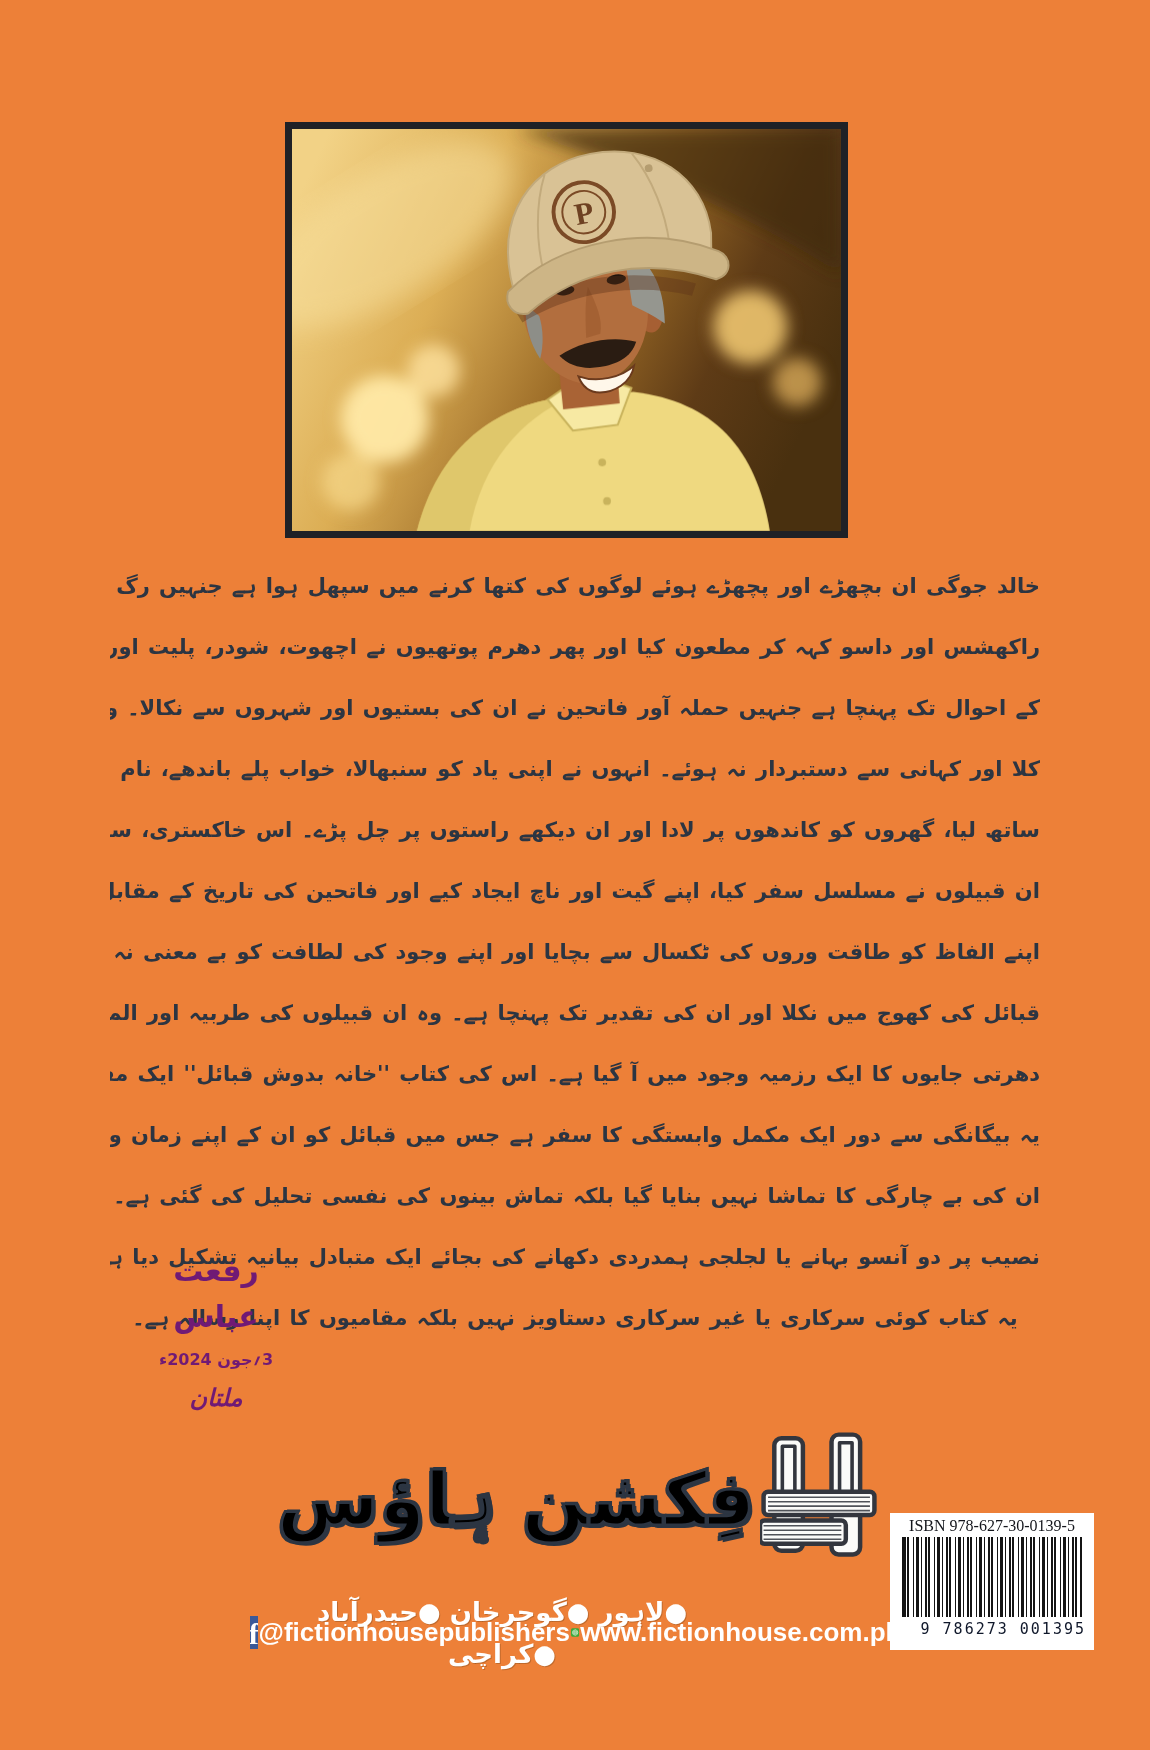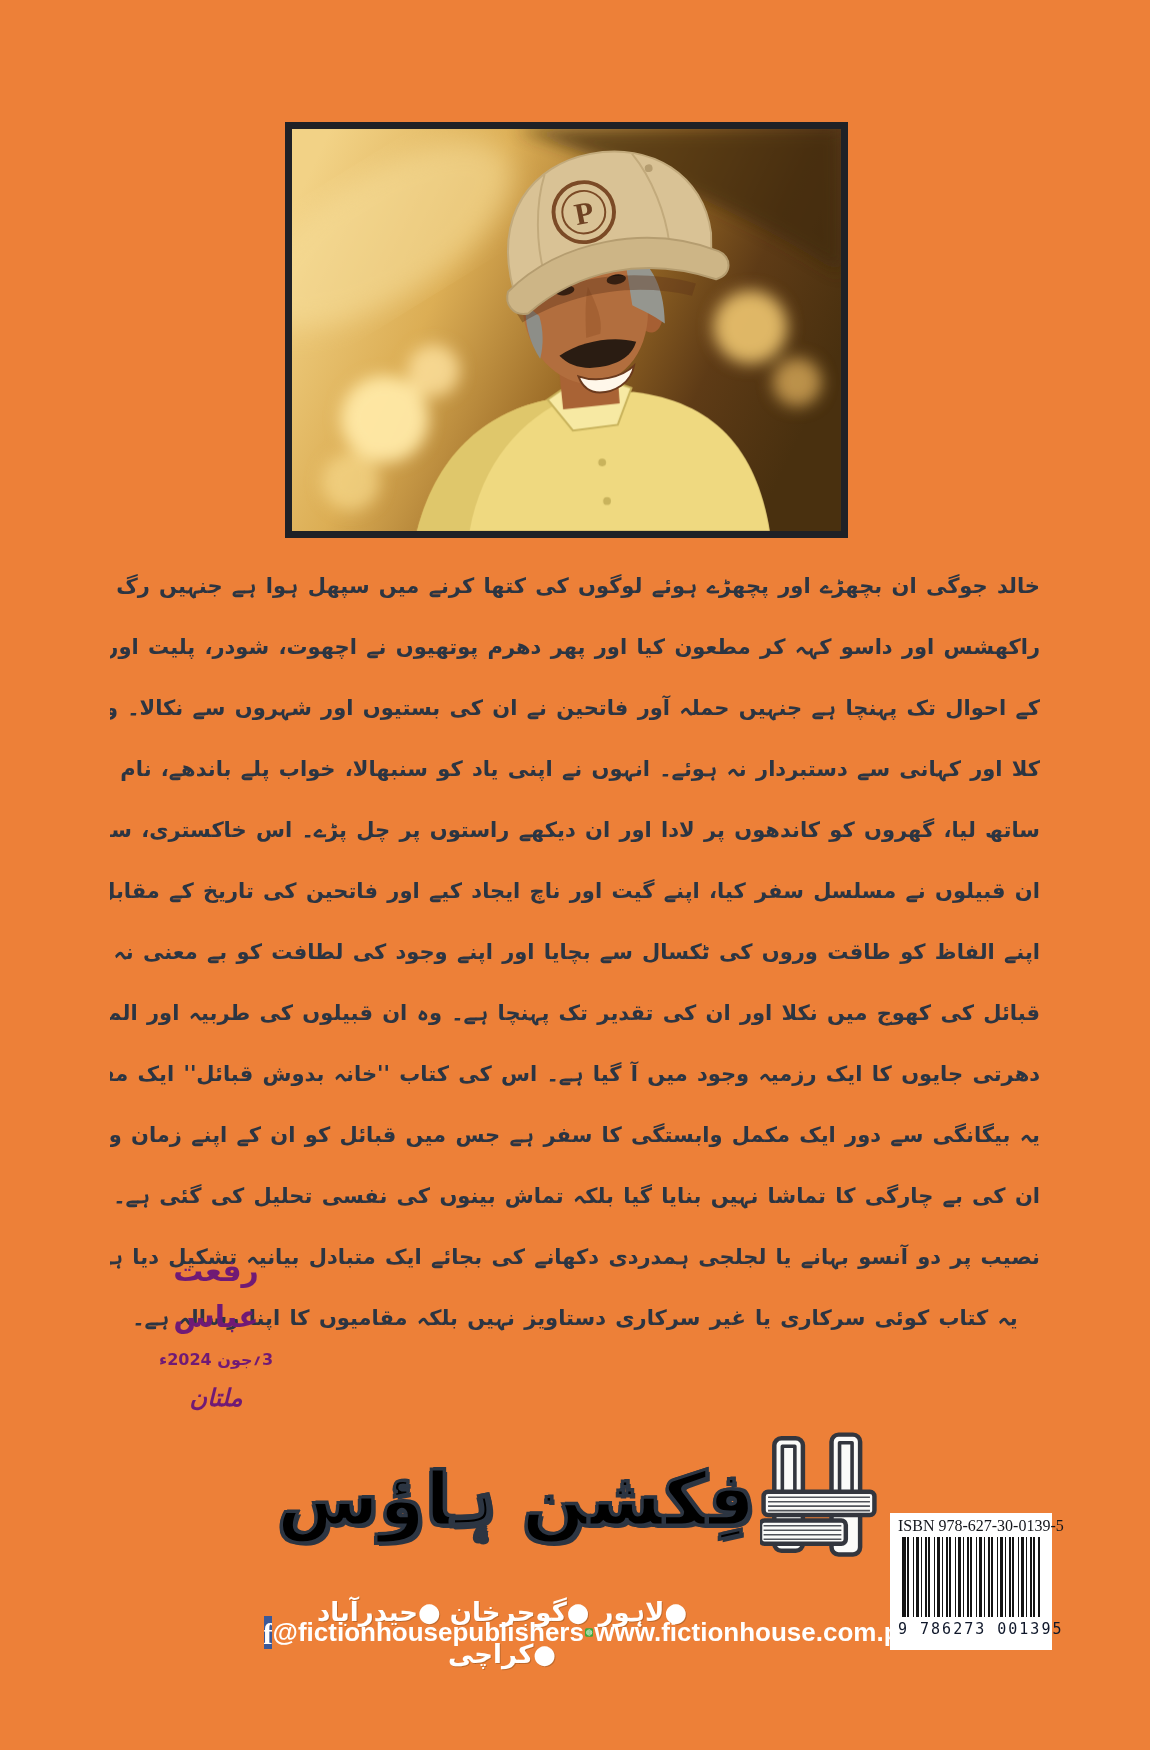--- a/index.html
+++ b/index.html
@@ -61,33 +61,33 @@
     font-size:26px;font-weight:bold;line-height:42px;
     text-shadow:1px 1px 0 rgba(60,40,10,.25);
     margin-top:29px;
   }
 
   
   .social{
     position:absolute;left:250px;top:1610px;width:650px;height:44px;
     display:flex;justify-content:center;align-items:center;gap:1px;
     color:#ffffff;font-family:"Liberation Sans",sans-serif;
-    font-size:26px;font-weight:bold;margin-left:14px;
+    font-size:26px;font-weight:bold;
   }
   .fb-badge{
     width:30px;height:33px;background:#3B5998;color:#fff;
     display:flex;align-items:flex-end;justify-content:center;
     font-family:"Liberation Serif",serif;font-size:30px;font-weight:bold;
     line-height:30px;overflow:hidden;
   }
   .globe-badge{width:33px;height:33px;display:block;}
 
   
   .barcode{
-    position:absolute;left:890px;top:1513px;width:162px;height:137px;
+    position:absolute;left:890px;top:1513px;width:204px;height:137px;
     background:#ffffff;box-sizing:border-box;padding:3px 8px 4px 8px;
   }
   .barcode .isbn-label{
     font-family:"Liberation Serif",serif;font-size:16px;color:#14161c;
     text-align:center;white-space:nowrap;line-height:20px;
   }
   .barcode .bars{
     height:80px;margin:1px 4px 0 4px;
     background:repeating-linear-gradient(90deg,
       #141414 0 2px,#ffffff 2px 3px,

